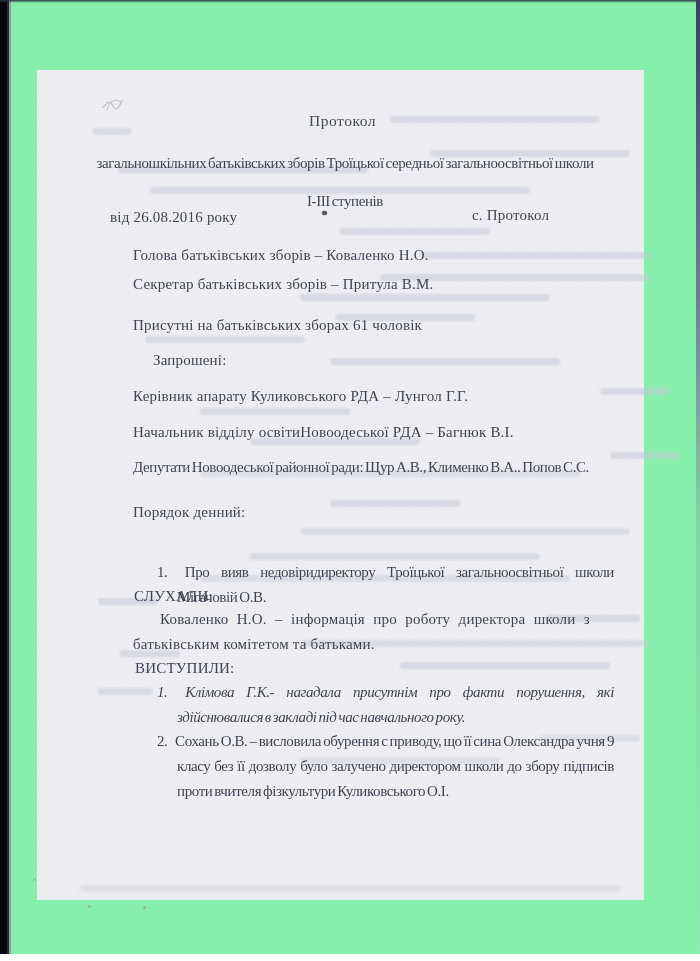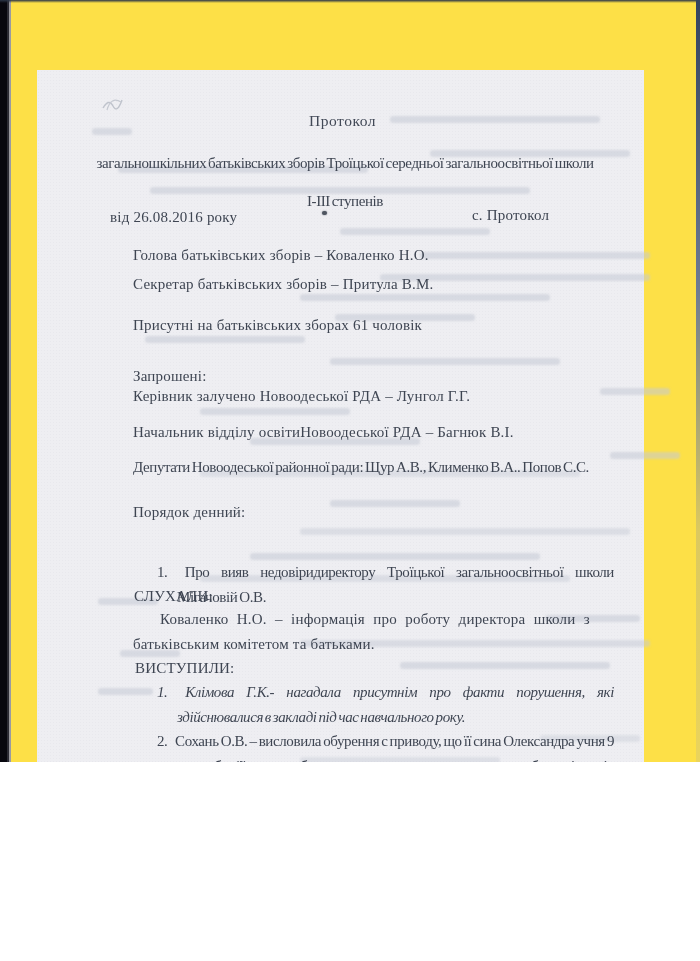--- a/index.html
+++ b/index.html
@@ -1,16 +1,16 @@
 <!DOCTYPE html>
 <html><head>
 <meta charset="utf-8">
 <style>
   html,body{margin:0;padding:0;}
-  #stage{position:relative;width:700px;height:762px;background:#fde047;overflow:hidden;
+  #stage{position:relative;width:700px;height:954px;background:#86efac;overflow:hidden;
          font-family:"Liberation Serif","DejaVu Serif",serif;color:#3e4552;}
   
   .edge-left{position:absolute;left:0;top:0;width:11px;height:961px;
              background:linear-gradient(90deg,#07070e 0 7px,#2b2b34 7px 9px,#9a9aa0 9px 11px);}
   .edge-top{position:absolute;left:0;top:0;width:700px;height:3px;
             background:linear-gradient(#2b3547,rgba(43,53,71,0));}
   .edge-right{position:absolute;right:0;top:0;width:4px;height:961px;
               background:linear-gradient(#34435f 0%,#6d7b93 30%,rgba(130,140,160,.28) 55%,rgba(200,205,215,.12) 100%);}
   .sheet{position:absolute;left:37px;top:70px;width:607px;height:830px;background:#eeeef2;
          background-image:radial-gradient(rgba(160,165,180,.07) 1px,transparent 1px);background-size:3px 3px;}
@@ -91,22 +91,22 @@
   <div class="t subtitle center tight">загальношкільних батьківських зборів Троїцької середньої загальноосвітньої школи І-ІІІ ступенів</div>
 
   <div class="t dateline-date">від 26.08.2016 року</div>
   <span class="ink-dot"></span>
   <div class="t dateline-place">с. Протокол</div>
 
   <div class="t p" style="top:243px;">Голова батьківських зборів – Коваленко Н.О.</div>
   <div class="t p" style="top:272px;">Секретар батьківських зборів – Притула В.М.</div>
   <div class="t p" style="top:313px;">Присутні на батьківських зборах 61 чоловік</div>
 
-  <div class="t p" style="top:364px;">Запрошені:</div>
-  <div class="t p" style="top:384px;">Керівник залучено Новоодеської РДА – Лунгол Г.Г.</div>
+  <div class="t p" style="top:348px;margin-left:20px;">Запрошені:</div>
+  <div class="t p" style="top:384px;">Керівник апарату Куликовського РДА – Лунгол Г.Г.</div>
   <div class="t p" style="top:420px;">Начальник  відділу освітиНовоодеської РДА – Багнюк В.І.</div>
   <div class="t p just tight" style="top:455px;">Депутати Новоодеської районної ради:  Щур А.В., Клименко В.А.. Попов С.С.</div>
 
   <div class="t p" style="top:500px;">Порядок денний:</div>
   <div class="t li tight" style="top:540px;margin-top:20px;">
     <span class="num">1.</span>
     <span>Про вияв недовіридиректору Троїцької загальноосвітньої школи Мігачовій О.В.</span>
   </div>
 
   <div class="t" style="left:134px;top:584px;">СЛУХАЛИ:</div>

